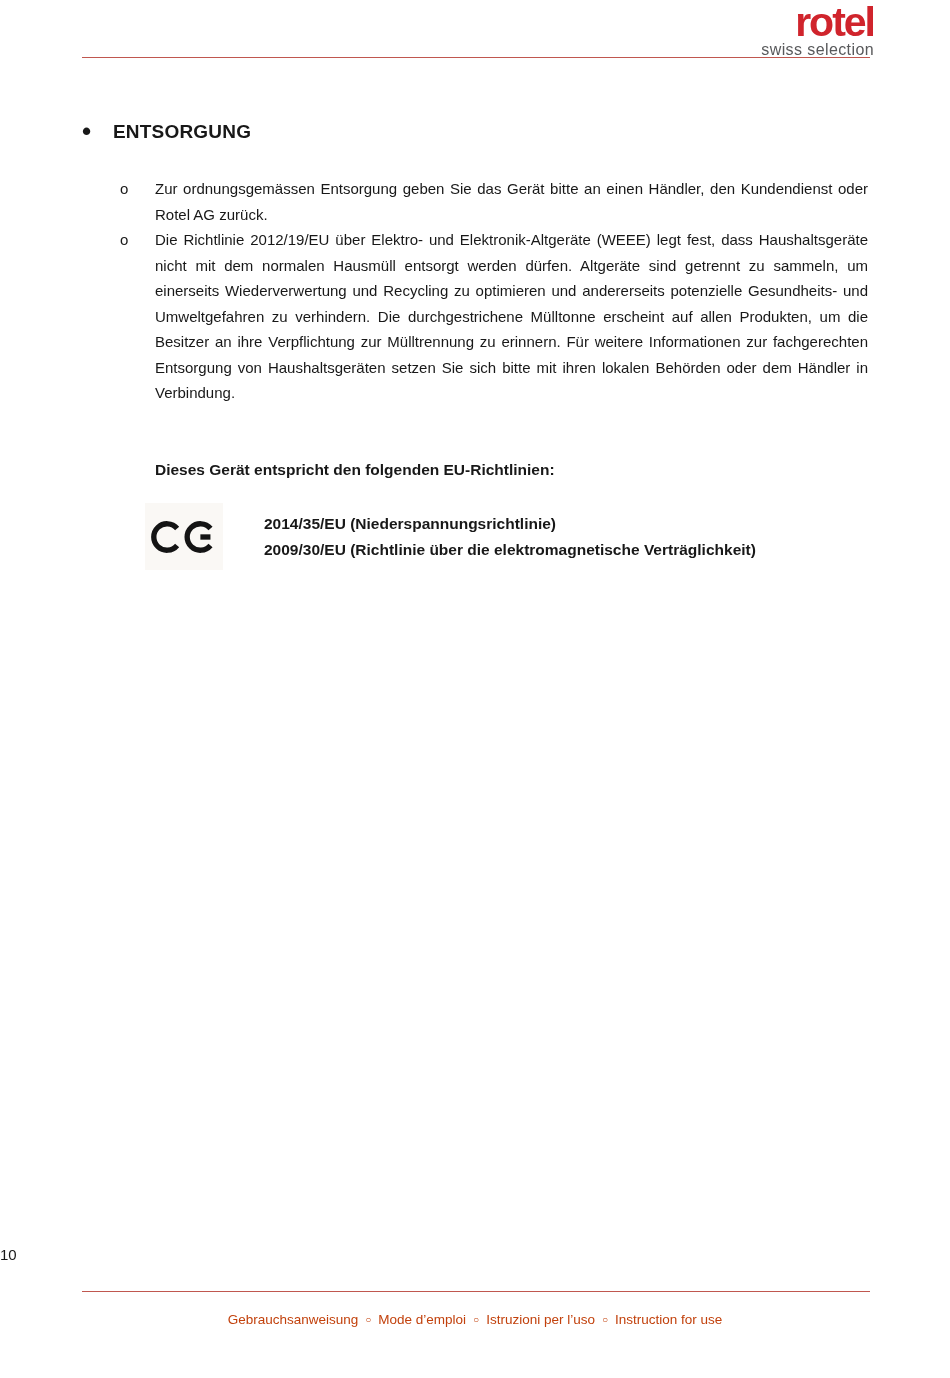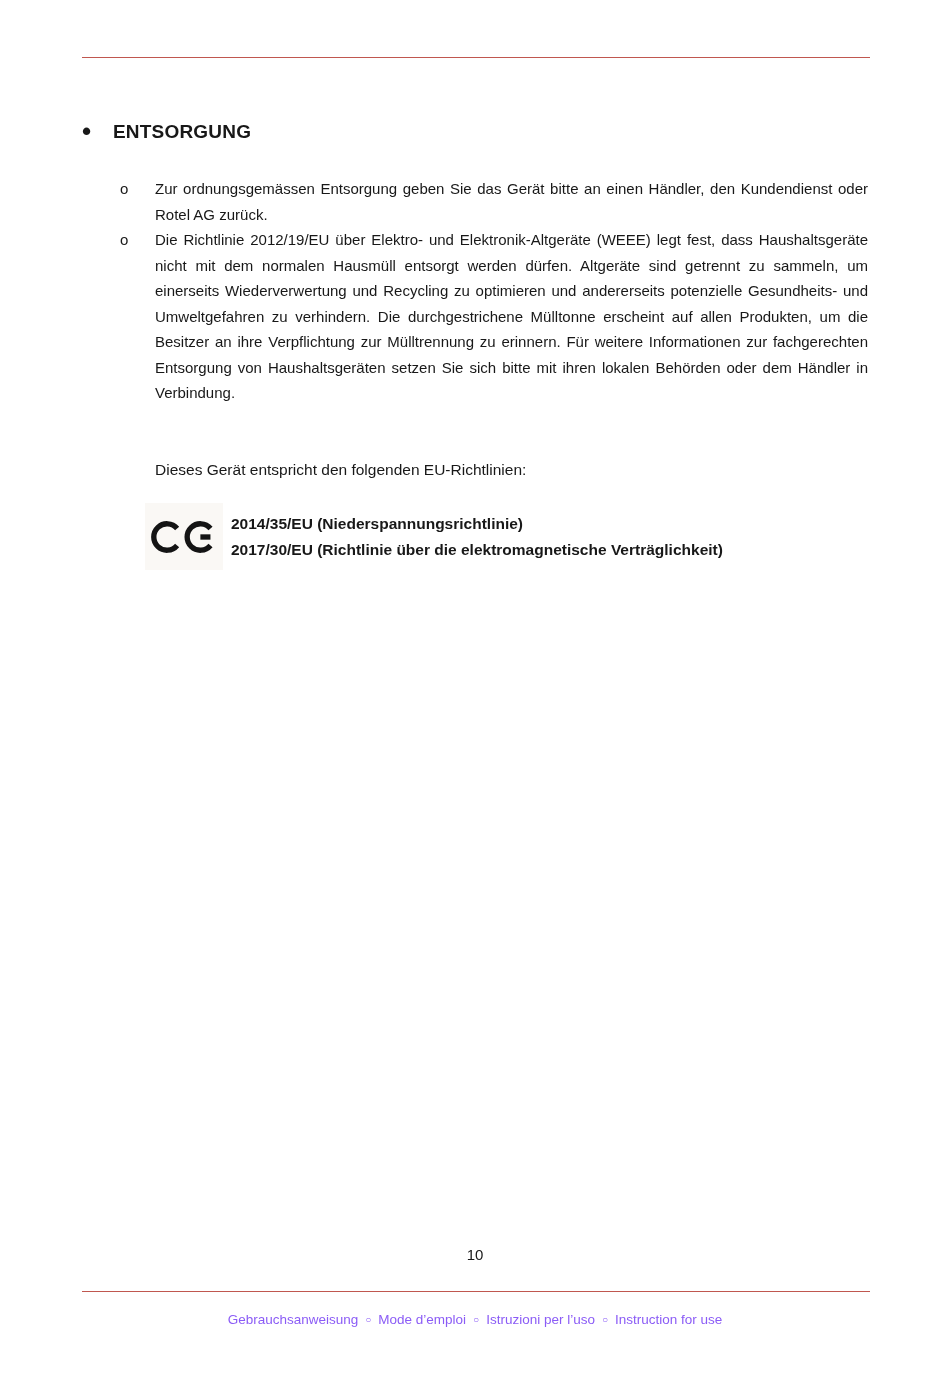--- a/index.html
+++ b/index.html
@@ -93,28 +93,29 @@
     font-size:15px;
     line-height:25.5px;
     text-align:justify;
   }
   .compliance-intro{
     position:absolute;
     top:461px;
     left:155px;
     width:713px;
     font-size:15.5px;
-    font-weight:normal;
+    font-weight:bold;
   }
   .ce-row{
     position:absolute;
     top:503px;
     left:145px;
     display:flex;
     align-items:center;
+    gap:33px;
   }
   .ce-box{
     width:78px;
     height:67px;
     background:var(--ce-bg);
     display:flex;
     align-items:center;
     justify-content:center;
   }
   .directives{
@@ -122,52 +123,55 @@
     font-size:15.5px;
     font-weight:bold;
     line-height:26px;
   }
   
   .page-number{
     position:absolute;
     top:1246px;
     left:0;
     width:100%;
-    text-align:center;
     font-size:15px;
   }
   .footer-rule{
     position:absolute;
     top:1291px;
     left:82px;
     width:788px;
     height:0;
     border-top:1.5px solid var(--rule-red);
   }
   .footer-langs{
     position:absolute;
     top:1312px;
     left:0;
     width:100%;
     text-align:center;
     font-size:13.5px;
-    color:#8b5cf6;
+    color:#c2410c;
   }
   .footer-langs .sep{
     display:inline-block;
     font-size:10px;
     vertical-align:1px;
     margin:0 7px;
   }
 </style>
 </head>
 <body>
 
 <div class="page">
 
+  <div class="logo">
+    <span class="brand">rotel</span>
+    <span class="tagline">swiss selection</span>
+  </div>
   <div class="header-rule"></div>
 
   <div class="heading">
     <span class="h-bullet">•</span>
     <span class="h-title">ENTSORGUNG</span>
   </div>
 
   <div class="disposal-list">
     <div class="list-item">
       <span class="marker">o</span>
@@ -186,21 +190,21 @@
       <svg width="68" height="44" viewBox="0 0 108 60" aria-hidden="true">
         <g fill="none" stroke="#141414" stroke-width="8.5" stroke-linecap="butt">
           <path d="M 43.1 16.5 A 21 21 0 1 0 43.1 43.5"></path>
           <path d="M 96.1 16.5 A 21 21 0 1 0 96.1 43.5"></path>
           <path d="M 80 30 H 96"></path>
         </g>
       </svg>
     </div>
     <div class="directives">
       <div>2014/35/EU (Niederspannungsrichtlinie)</div>
-      <div>2017/30/EU (Richtlinie über die elektromagnetische Verträglichkeit)</div>
+      <div>2009/30/EU (Richtlinie über die elektromagnetische Verträglichkeit)</div>
     </div>
   </div>
 
   <div class="page-number">10</div>
   <div class="footer-rule"></div>
   <div class="footer-langs">
     <span>Gebrauchsanweisung</span><span class="sep">○</span><span>Mode d’emploi</span><span class="sep">○</span><span>Istruzioni per l’uso</span><span class="sep">○</span><span>Instruction for use</span>
   </div>
 
 </div>

